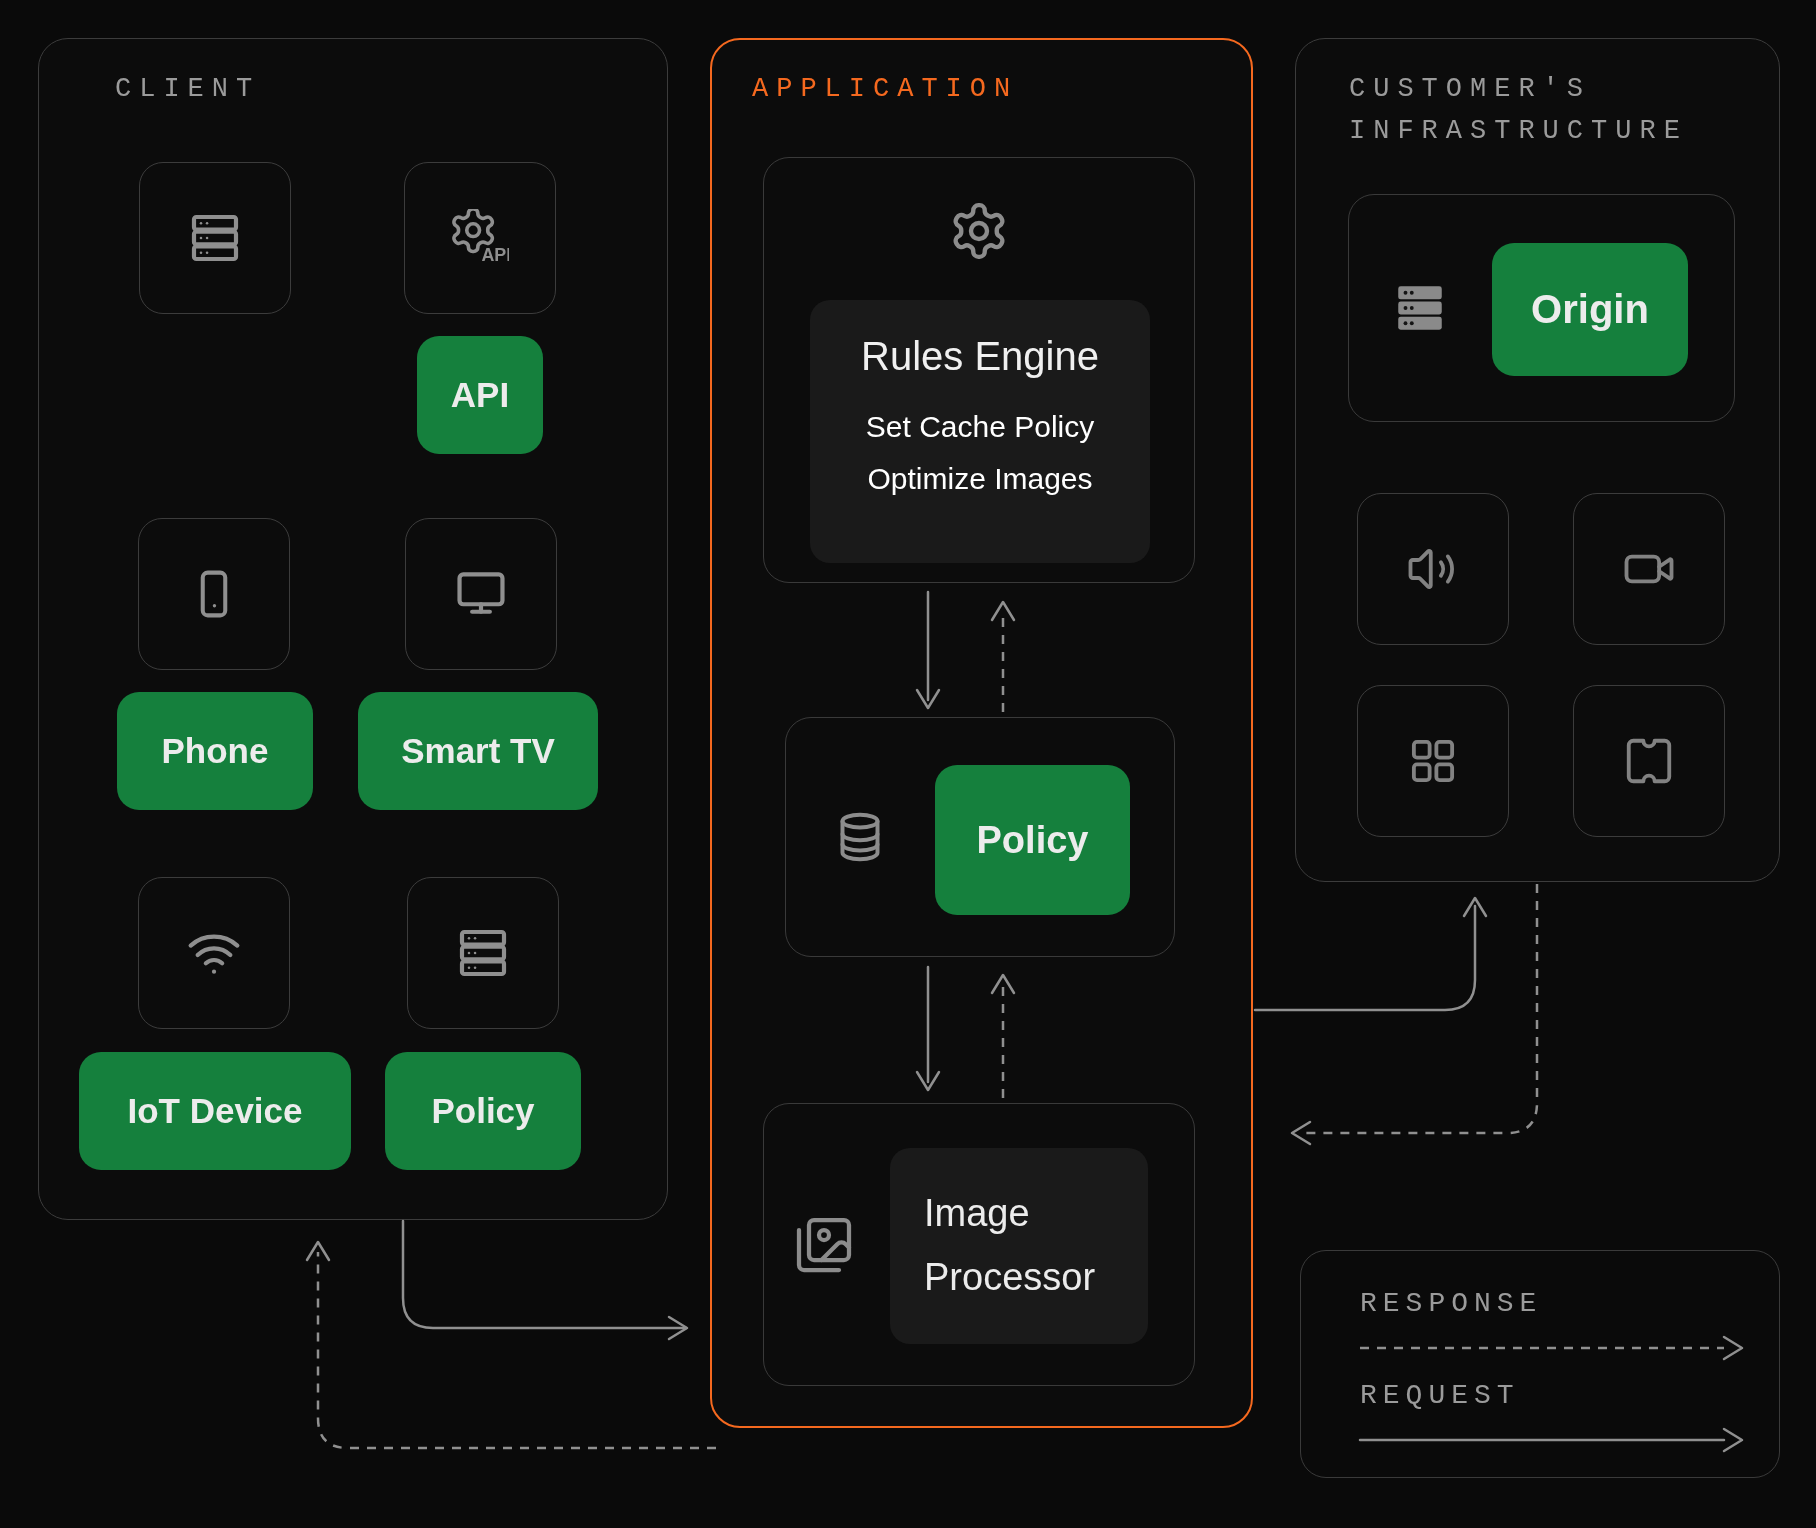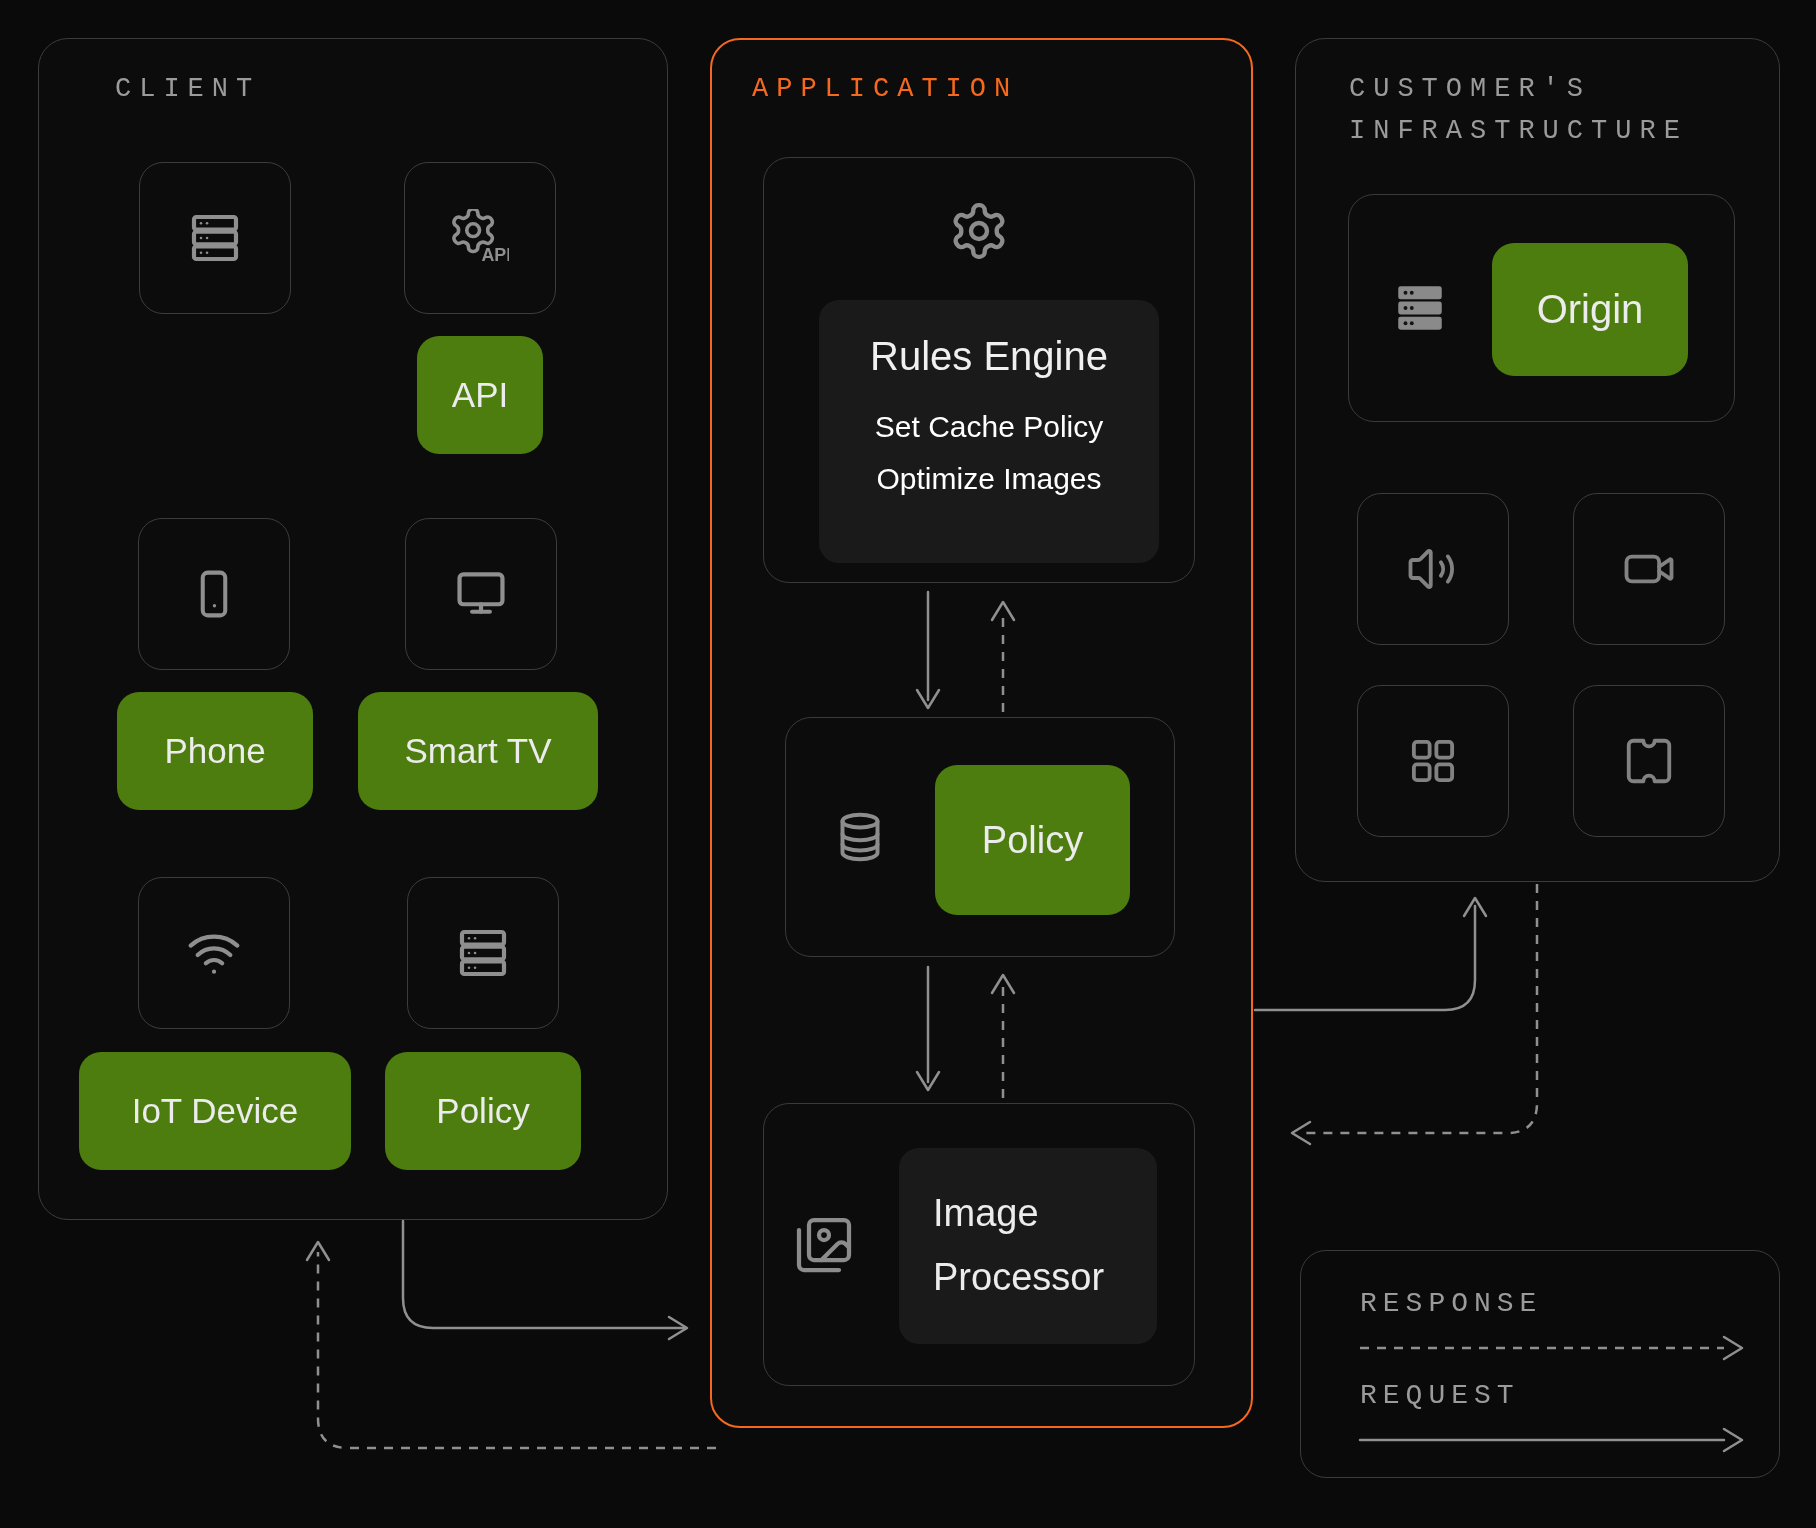--- a/index.html
+++ b/index.html
@@ -5,24 +5,24 @@
   html,body{margin:0;padding:0;background:#0a0a0a;}
   body{width:1816px;height:1528px;position:relative;font-family:"Liberation Sans",sans-serif;overflow:hidden;}
   .stage{position:absolute;left:0;top:0;width:1816px;height:1528px;}
   .panel{position:absolute;border:1.5px solid #3c3c3c;border-radius:30px;background:#0c0c0c;box-sizing:border-box;}
   .panel.accent{border:2.5px solid #f5691f;}
   .panel-title{position:absolute;font-family:"Liberation Mono","DejaVu Sans Mono",monospace;
     font-size:27px;letter-spacing:8px;color:#9b9b9b;white-space:nowrap;}
   .panel-title.accent-t{color:#f5691f;}
   .iconbox{position:absolute;width:152px;height:152px;border:1.5px solid #3c3c3c;border-radius:24px;
     display:flex;align-items:center;justify-content:center;color:#8f8f8f;box-sizing:border-box;}
-  .pill{position:absolute;background:#4d7c0f;border-radius:22px;display:flex;align-items:center;
-    justify-content:center;font-size:35px;color:#ececec;box-sizing:border-box;}
+  .pill{position:absolute;background:#15803d;border-radius:22px;display:flex;align-items:center;
+    justify-content:center;font-size:35px;color:#ececec;box-sizing:border-box;font-weight:bold;}
   .card{position:absolute;border:1.5px solid #3a3a3a;border-radius:26px;box-sizing:border-box;}
-  .innerbox{position:absolute;background:#1a1a1a;border-radius:20px;box-sizing:border-box;margin-left:9px;}
+  .innerbox{position:absolute;background:#1a1a1a;border-radius:20px;box-sizing:border-box;}
   .abs{position:absolute;}
   .rules-inner{display:flex;flex-direction:column;align-items:center;text-align:center;padding-top:34px;}
   .rules-heading{font-size:40px;color:#f0f0f0;margin:0 0 22px 0;}
   .rules-feature{font-size:30px;color:#ffffff;margin:9px 0;}
   .cache-pill{font-size:38px;}
   .imgproc-pill{display:flex;flex-direction:column;justify-content:center;align-items:flex-start;
     padding-left:34px;font-size:38px;line-height:1.68;color:#ececec;}
   .origin-pill{font-size:40px;}
   .legend-label{position:absolute;font-family:Liberation Mono, monospace;
     font-size:28px;letter-spacing:6px;color:#9b9b9b;white-space:nowrap;}

